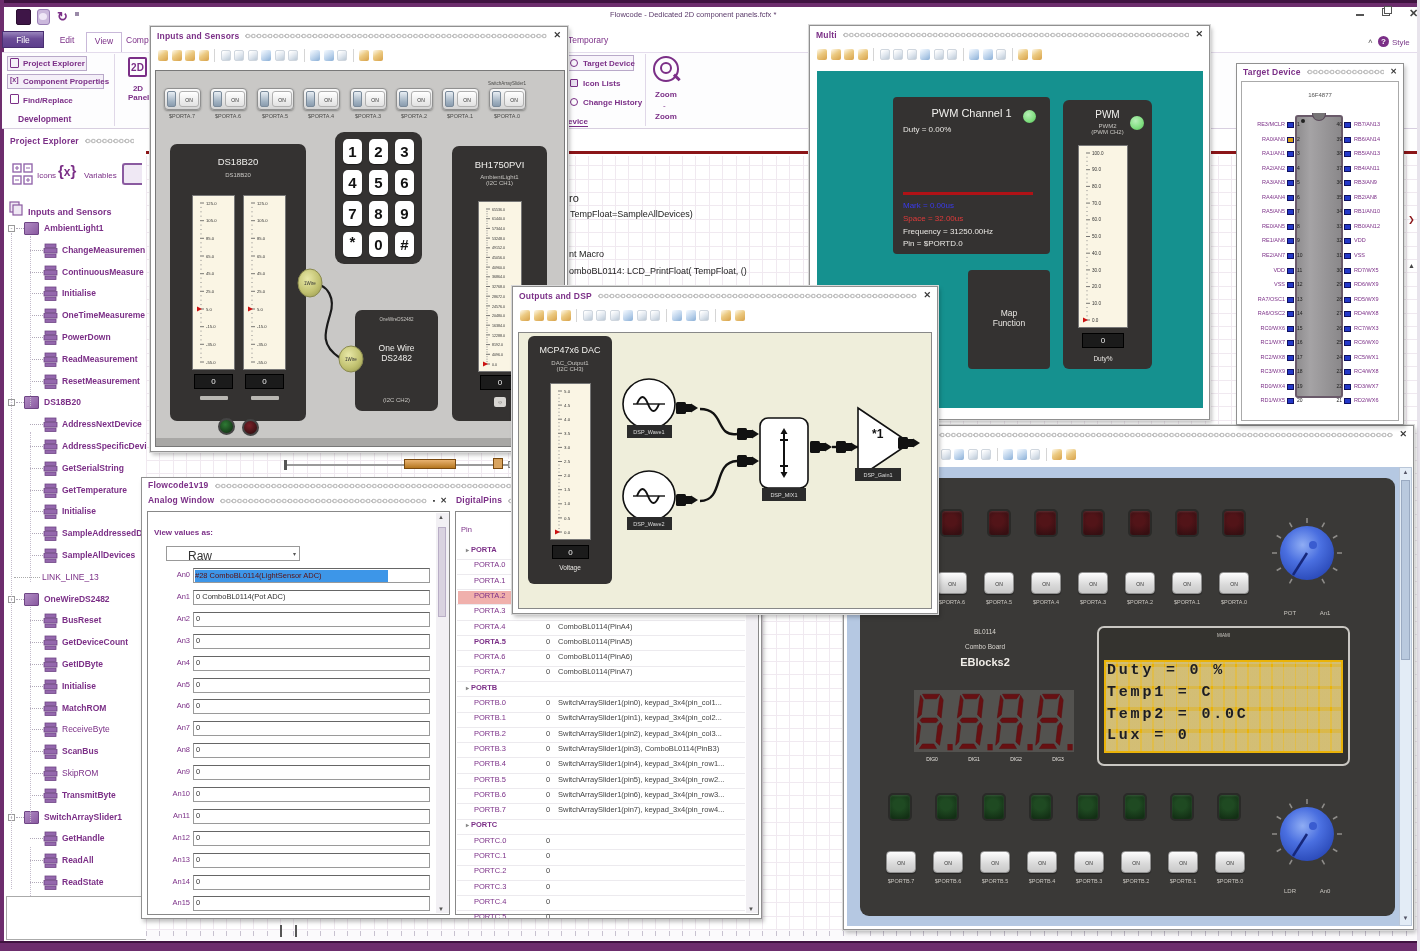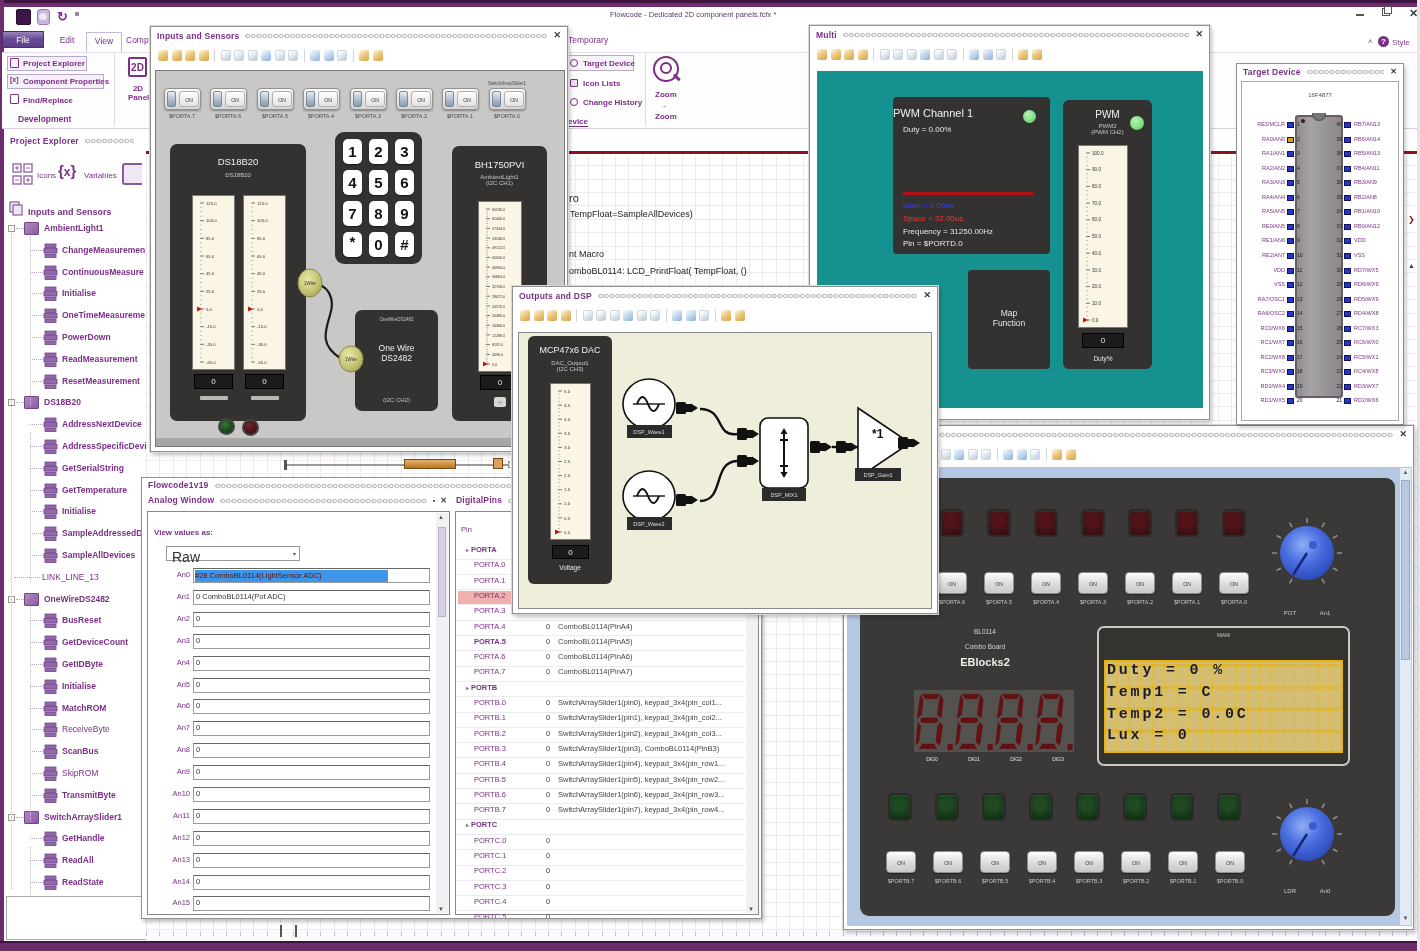--- a/index.html
+++ b/index.html
@@ -654,21 +654,21 @@
 
  <div class="abs tb" style="left:3px;top:15px;width:305px;height:14px;padding:0 3px">
    <span class="wt">Analog Window</span>
       <span class="dots"></span>
    <span style="color:#333;font-size:7px;margin-right:5px">▪</span>
       <span class="wx" style="font-size:8px">✕</span>
  </div>
  <div class="abs" style="left:5px;top:33px;width:303px;height:404px;border:1px solid #888;background:#fff"></div>
  <div class="abs" style="left:12px;top:50px;color:#7b2f87;font-size:8px;font-weight:bold">View values as:</div>
  <div class="abs" style="left:24px;top:68px;width:134px;height:15px;border:1px solid #999;background:#fff">
-   <span style="position:absolute;left:5px;top:2px;font-size:14px;color:#333">Raw</span>
+   <span style="position:absolute;left:21px;top:2px;font-size:12px;color:#333">Raw</span>
    <span style="position:absolute;right:3px;top:3px;font-size:6px;color:#555">▾</span>
  </div>
  <div class="abs" style="left:294px;top:35px;width:13px;height:400px;background:#f2f0f4">
   <div style="position:absolute;top:1px;left:2px;font-size:6px;color:#555">▲</div>
   <div style="position:absolute;top:14px;left:2px;width:8px;height:90px;background:#d9d2e0;border:1px solid #b9aec6"></div>
   <div style="position:absolute;bottom:1px;left:2px;font-size:6px;color:#555">▼</div>
  </div>
 <div class="abs" style="left:24px;top:92px;width:24px;text-align:right;color:#7b2f87;font-size:7.5px">An0</div>
 <div class="abs" style="left:51px;top:90px;width:237px;height:15px;border:1px solid #9a9a9a;border-top-color:#666;background:#fff;overflow:hidden"></div>
 <div class="abs" style="left:53px;top:92px;width:193px;height:12px;background:#3d96e8;color:#5a1010;font-size:7.5px;line-height:12px;white-space:nowrap;overflow:hidden">#28 ComboBL0114(LightSensor ADC)</div>
@@ -1147,21 +1147,21 @@
       <div class="ic icb"></div>
       <div class="ic icg"></div>
       <div class="vsep"></div>
       <div class="ic ict"></div>
       <div class="ic ict"></div>
     </div>
  <div class="abs" style="left:7px;top:45px;width:386px;height:337px;background:#15918f"></div>
 </div>
 <div class="abs" style="left:816px;top:70px;width:386px;height:337px;overflow:hidden">
     <div class="dk" style="left:77px;top:27px;width:157px;height:157px;border-radius:4px">
- <div style="position:absolute;left:0;top:10px;width:100%;font-size:11px;color:#f2f1ee">PWM Channel 1</div>
+ <div style="position:absolute;left:0;top:10px;width:100%;text-align:center;font-size:11px;color:#f2f1ee">PWM Channel 1</div>
  <div style="position:absolute;left:10px;top:28px;font-size:8px;color:#e8e6e2">Duty = 0.00%</div>
  <div style="position:absolute;left:28px;top:13px;width:13px;height:13px;border-radius:50%;background:radial-gradient(circle at 40% 35%,#b8f0b8,#7ede7e 60%,#4eae4e);right:14px;left:auto"></div>
  <div style="position:absolute;left:10px;top:95px;width:130px;height:3px;background:#b01216"></div>
  <div style="position:absolute;left:10px;top:104px;font-size:8px;color:#3a3aee">Mark = 0.00us</div>
  <div style="position:absolute;left:10px;top:117px;font-size:8px;color:#e03a3a">Space = 32.00us</div>
  <div style="position:absolute;left:10px;top:130px;font-size:8px;color:#e8e6e2">Frequency = 31250.00Hz</div>
  <div style="position:absolute;left:10px;top:142px;font-size:8px;color:#e8e6e2">Pin = $PORTD.0</div>
 </div>
 <div class="dk" style="left:247px;top:30px;width:89px;height:269px;border-radius:6px">
  <div style="position:absolute;left:0;top:9px;width:100%;text-align:center;font-size:10px;color:#f2f1ee">PWM</div>

